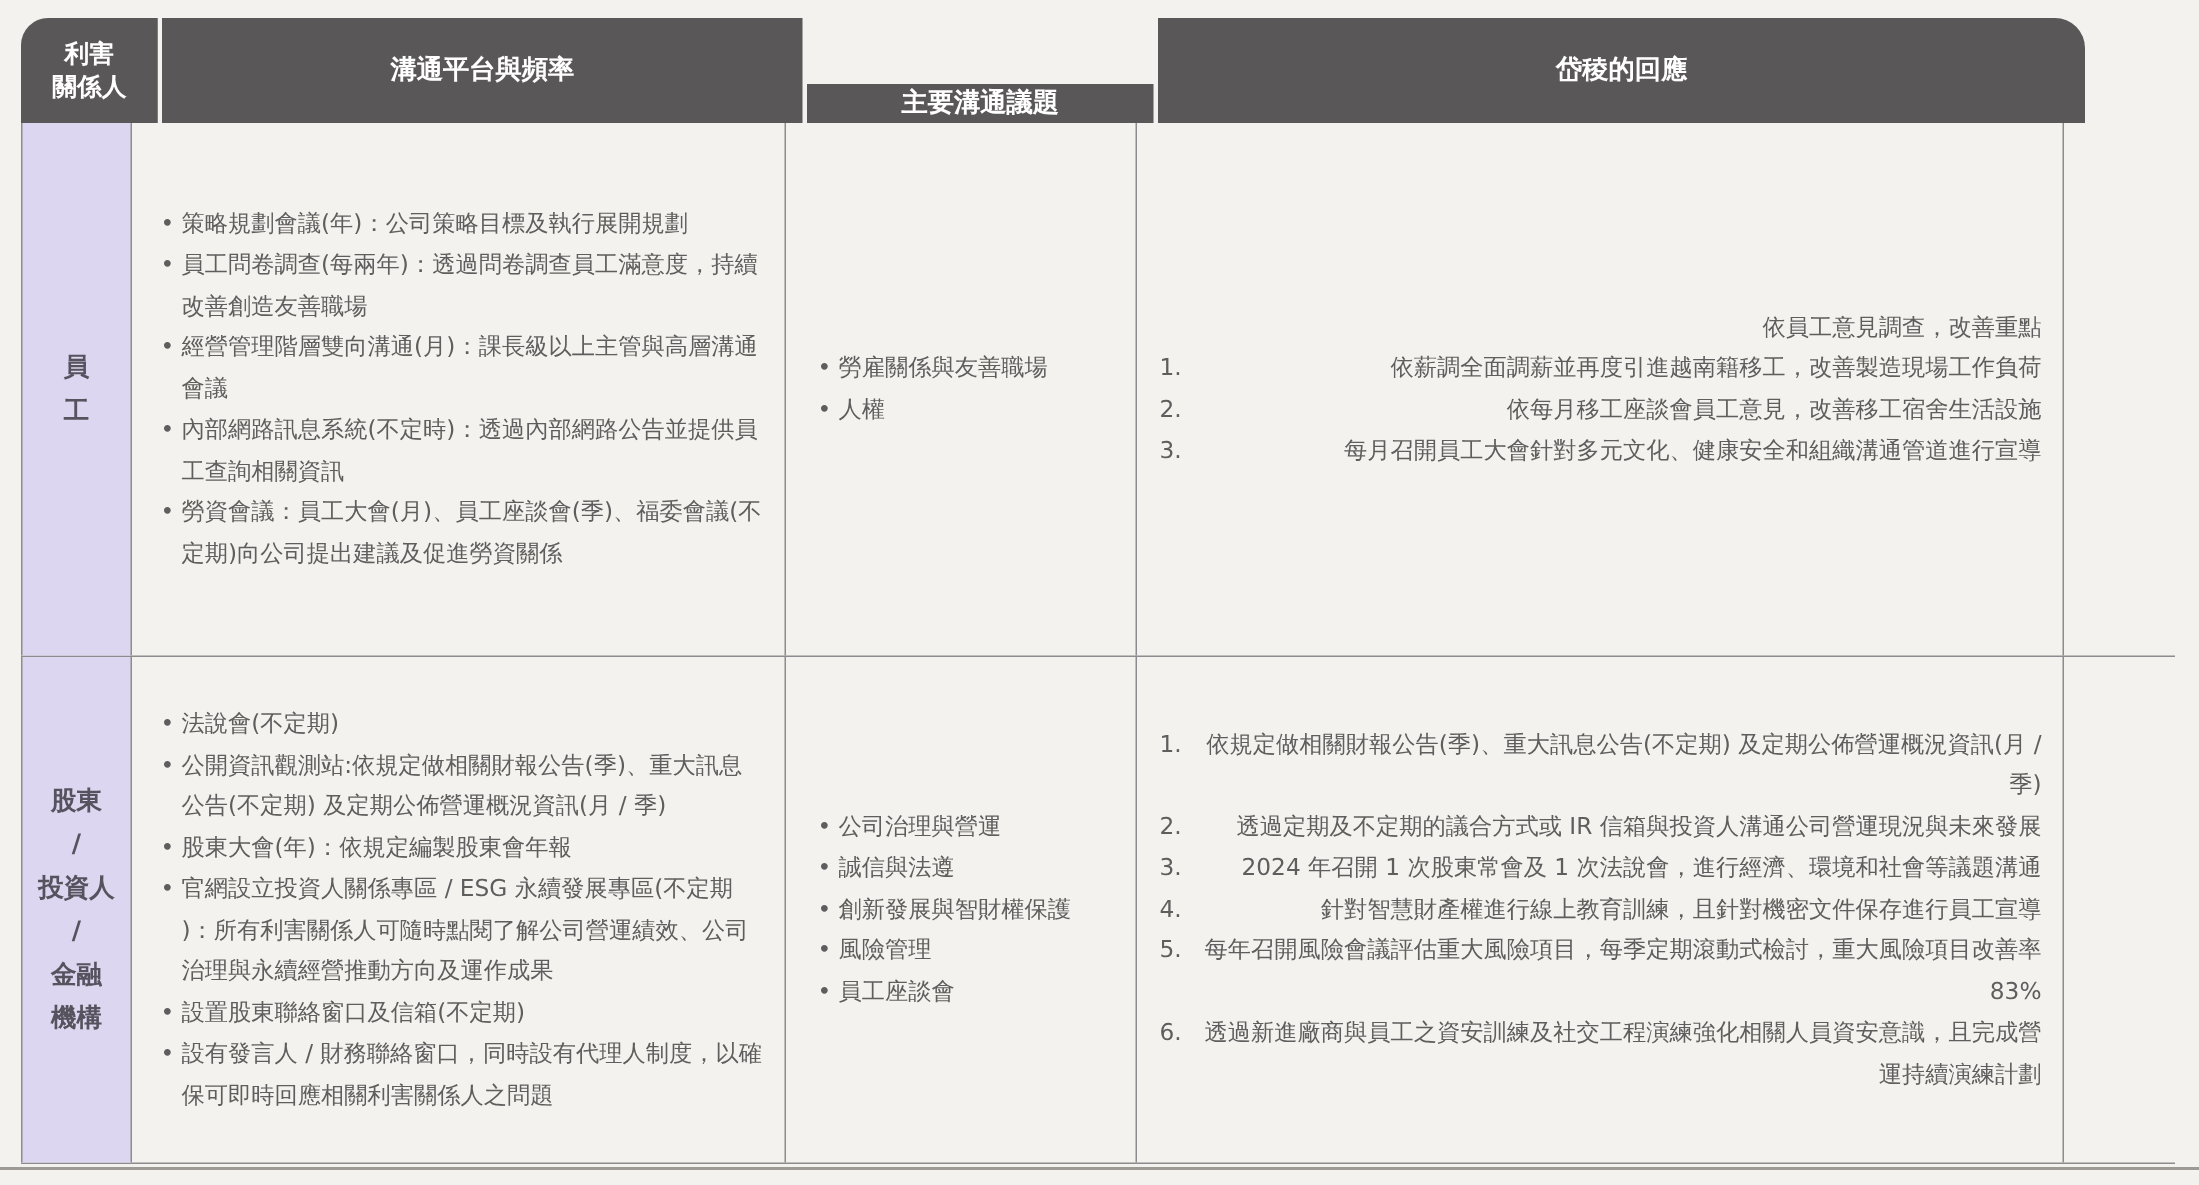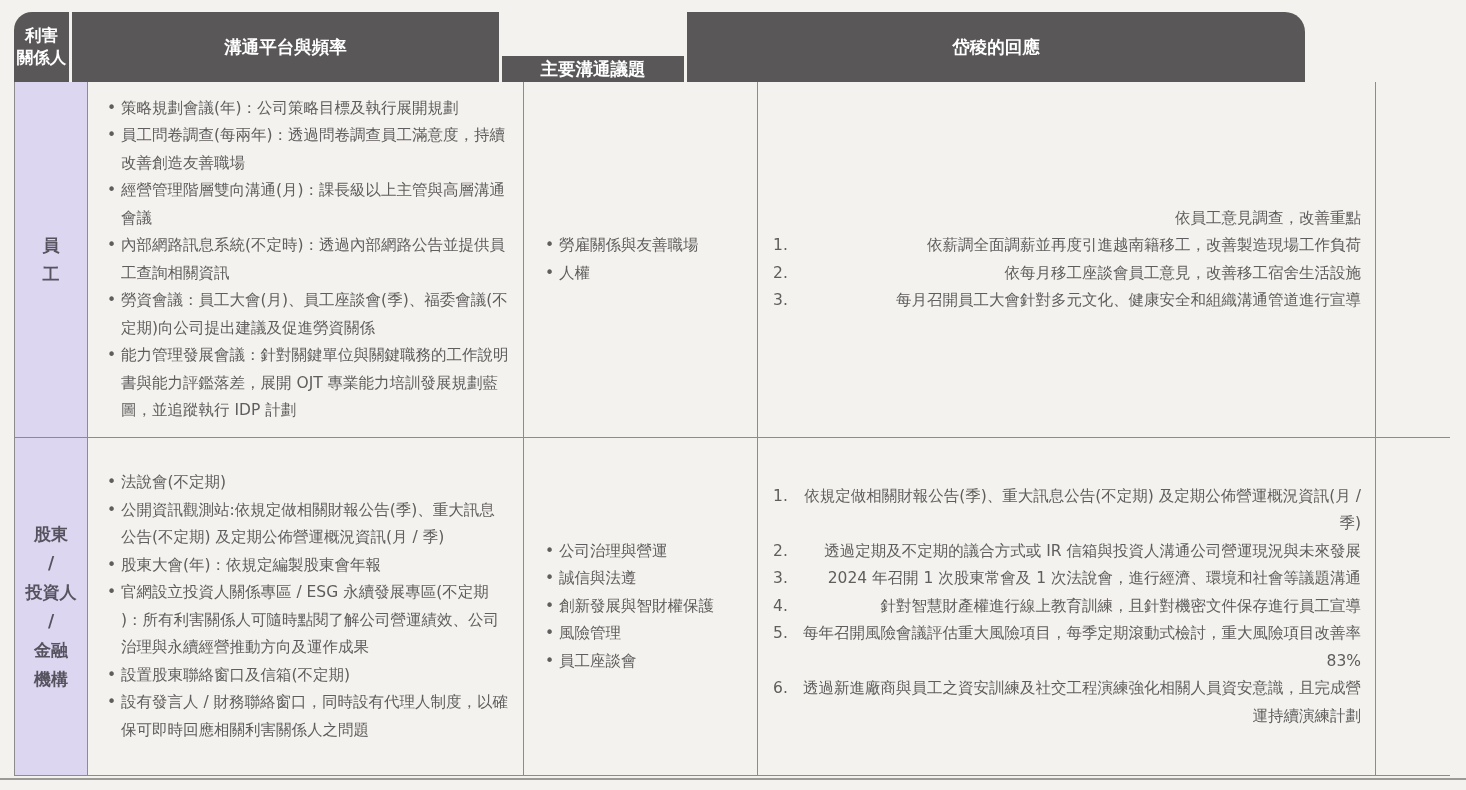--- a/index.html
+++ b/index.html
@@ -15,23 +15,23 @@
     color:var(--body-text);
   }
   .table-wrap{position:absolute;left:14px;top:12px;width:1436px;}
   
   .thead{display:flex;height:70px;}
   .hcell{
     background:var(--header-bg);color:var(--header-text);
     display:flex;flex-direction:column;justify-content:center;align-items:center;
     font-weight:bold;font-size:17.5px;line-height:24px;text-align:center;
   }
-  .hcell.c1{width:58px;border-right:3px solid var(--page-bg);border-top-left-radius:18px;font-size:16.5px;line-height:22px;}
+  .hcell.c1{width:94px;border-right:3px solid var(--page-bg);border-top-left-radius:18px;font-size:16.5px;line-height:22px;}
   .hcell.c2{width:430px;border-right:3px solid var(--page-bg);}
-  .hcell.c3{width:185px;border-right:3px solid var(--page-bg);margin-top:44px;}
+  .hcell.c3{width:234px;border-right:3px solid var(--page-bg);margin-top:44px;}
   .hcell.c4{width:618px;border-top-right-radius:20px;}
   
   .brow{display:flex;border-bottom:1px solid var(--border);}
   .brow.r1{height:356px;}
   .brow.r2{height:338px;}
   .cell{
     display:flex;flex-direction:column;justify-content:center;
     border-right:1px solid var(--border);
     font-size:15.5px;line-height:27.5px;font-weight:500;
   }
@@ -81,21 +81,20 @@
       <div>員</div>
       <div>工</div>
     </div>
     <div class="cell c2">
       <ul class="bullets">
         <li>策略規劃會議(年)：公司策略目標及執行展開規劃</li>
         <li>員工問卷調查(每兩年)：透過問卷調查員工滿意度，持續改善創造友善職場</li>
         <li>經營管理階層雙向溝通(月)：課長級以上主管與高層溝通會議</li>
         <li>內部網路訊息系統(不定時)：透過內部網路公告並提供員工查詢相關資訊</li>
         <li>勞資會議：員工大會(月)、員工座談會(季)、福委會議(不定期)向公司提出建議及促進勞資關係</li>
-        <li>能力管理發展會議：針對關鍵單位與關鍵職務的工作說明書與能力評鑑落差，展開 OJT 專業能力培訓發展規劃藍圖，並追蹤執行 IDP 計劃</li>
       </ul>
     </div>
     <div class="cell c3">
       <ul class="bullets">
         <li>勞雇關係與友善職場</li>
         <li>人權</li>
       </ul>
     </div>
     <div class="cell c4">
       <p class="intro">依員工意見調查，改善重點</p>

